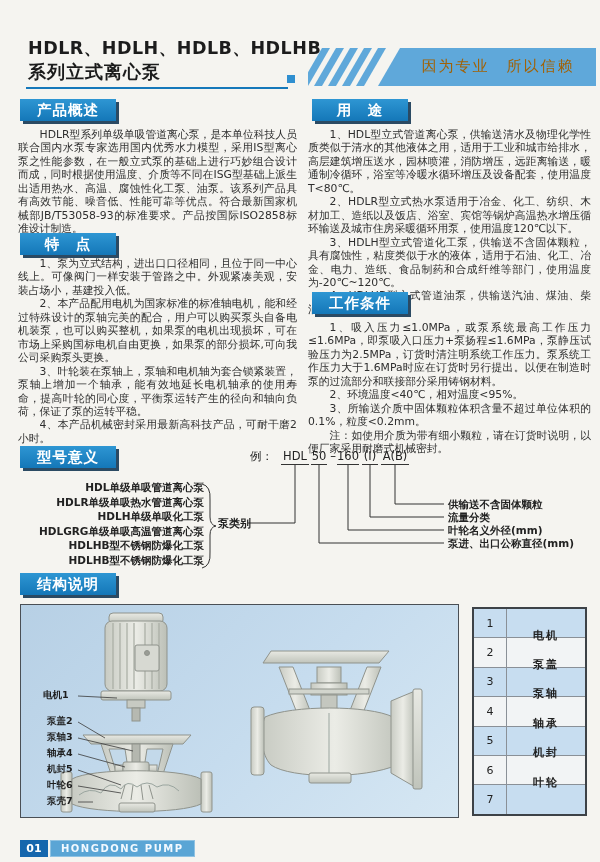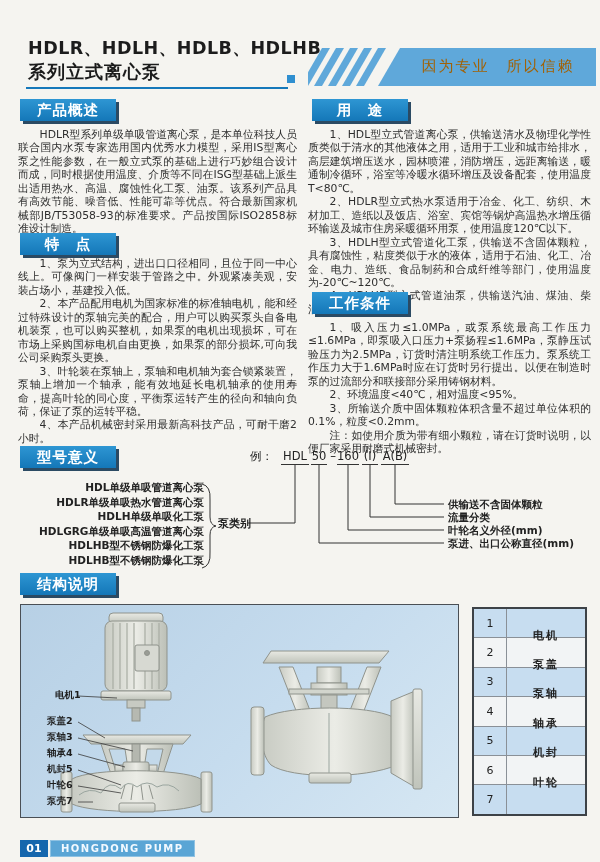--- a/index.html
+++ b/index.html
@@ -214,21 +214,21 @@
       <g stroke="#3a3a3a" stroke-width="0.8">
         <line x1="57" y1="91" x2="96" y2="93"></line>
         <line x1="57" y1="117" x2="84" y2="133"></line>
         <line x1="57" y1="133" x2="112" y2="146"></line>
         <line x1="57" y1="149" x2="104" y2="162"></line>
         <line x1="57" y1="165" x2="100" y2="180"></line>
         <line x1="57" y1="181" x2="100" y2="188"></line>
         <line x1="57" y1="197" x2="72" y2="197"></line>
       </g>
     </svg>
-    <span class="part-label" style="left:34px;top:84px">电机1</span>
+    <span class="part-label" style="left:22px;top:84px">电机1</span>
     <span class="part-label" style="left:26px;top:110px">泵盖2</span>
     <span class="part-label" style="left:26px;top:126px">泵轴3</span>
     <span class="part-label" style="left:26px;top:142px">轴承4</span>
     <span class="part-label" style="left:26px;top:158px">机封5</span>
     <span class="part-label" style="left:26px;top:174px">叶轮6</span>
     <span class="part-label" style="left:26px;top:190px">泵壳7</span>
   </div>
 
   <div class="parts-table">
     <div class="row alt">

